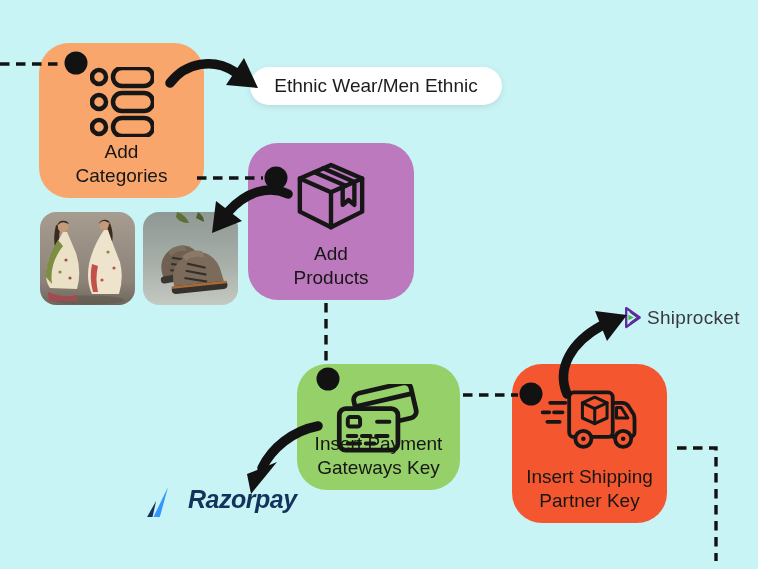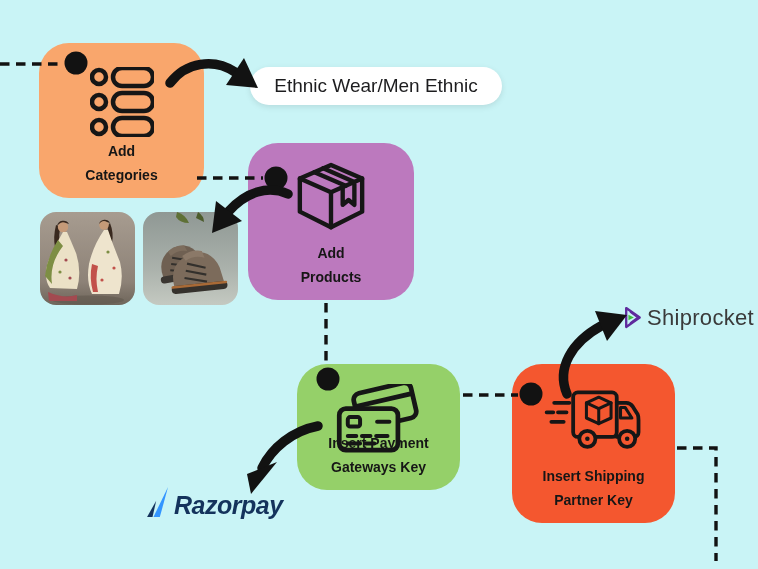--- a/index.html
+++ b/index.html
@@ -1,38 +1,38 @@
 <!DOCTYPE html>
 <html><head>
 <meta charset="utf-8">
 <style>
   html,body{margin:0;padding:0;background:#e8e8e8;}
   #canvas{position:relative;width:758px;height:569px;overflow:hidden;
     font-family:"Liberation Sans",sans-serif;}
   .node{position:absolute;border-radius:30px;background:var(--node-bg,#ccc);}
   .node-icon{position:absolute;left:50%;transform:translateX(-50%);}
   .node-label{position:absolute;left:0;right:0;bottom:11px;text-align:center;
-    font-size:14px;line-height:23.5px;font-weight:700;color:#161616;white-space:pre-line;}
+    font-size:19px;line-height:23.5px;font-weight:400;color:#161616;white-space:pre-line;}
   .photo{position:absolute;width:95px;height:93px;border-radius:16px;overflow:hidden;}
   .photo svg{display:block;width:100%;height:100%;}
   .pill{position:absolute;left:250px;top:67px;width:252px;height:38px;border-radius:19px;
     background:var(--pill-bg,#fff);display:flex;align-items:center;justify-content:center;
     font-size:19px;color:#1d1d1f;box-shadow:0 2px 6px rgba(0,0,0,0.10);}
   .overlay{position:absolute;inset:0;pointer-events:none;}
   .line{stroke:var(--line,#121212);stroke-width:3.4;stroke-dasharray:9.5 6.5;fill:none;}
   .dot{fill:var(--line,#121212);}
   .arrow{stroke:var(--line,#121212);stroke-width:9.5;fill:none;stroke-linecap:round;}
   .ahead{fill:var(--line,#121212);}
   .icon-stroke{stroke:#161616;fill:none;stroke-linejoin:round;stroke-linecap:round;}
   .icon-fill{fill:var(--node-bg,#fff);}
-  .razorpay{position:absolute;left:146px;top:487px;display:flex;align-items:flex-end;gap:4px;}
+  .razorpay{position:absolute;left:146px;top:487px;display:flex;align-items:flex-start;gap:18px;}
   .razorpay .rtext{font-size:25px;font-style:italic;font-weight:700;line-height:1;
     letter-spacing:-0.5px;color:var(--rzp-navy,#14335C);}
   .shiprocket{position:absolute;left:619px;top:304px;display:flex;align-items:center;gap:1px;}
-  .shiprocket .stext{font-size:22px;letter-spacing:0.3px;color:var(--srk-text,#3a3a3a);}
+  .shiprocket .stext{font-size:19px;letter-spacing:0.3px;color:var(--srk-text,#3a3a3a);}
 </style>
 </head>
 <body>
 
 <div id="canvas" style="background: rgb(201, 244, 246); --line: #121212; --pill-bg: #FFFFFF; --rzp-blue: #3395FF; --rzp-navy: #14335C; --srk-purple: #5F2A9D; --srk-green: #3DBE3D; --srk-text: #3A3A3A;">
 
   <div class="photo" style="left:40px;top:212px;">
     <svg viewBox="0 0 95 93">
       <defs>
           <linearGradient id="gEth" x1="0" y1="0" x2="0" y2="1">
@@ -131,21 +131,21 @@
         <rect x="13" y="35" width="13" height="10" rx="2.5"></rect>
         <path d="M44,40 H57"></path>
         <path d="M13,55 H22 M28,55 H37 M43,55 H55"></path>
         <path d="M13,63 H26 M32,63 H41"></path>
       </g>
     </svg>
     <div class="node-label">Insert Payment
 Gateways Key</div>
   </div>
 
-  <div class="node" style="left: 512px; top: 364px; width: 163px; height: 159px; --node-bg: #F4572F;">
+  <div class="node" style="left: 512px; top: 364px; width: 143px; height: 159px; padding-left: 12px; --node-bg: #F4572F;">
     <svg class="node-icon" style="top:18px;" width="100" height="72" viewBox="0 0 104 76">
       <g class="icon-stroke" stroke-width="4">
         <path d="M10,22 H26 M2,32 H9 M14,32 H23 M7,42 H20"></path>
         <rect x="30" y="11" width="46" height="47" rx="5"></rect>
         <path d="M76,22 h10 c3,0 5,1 7,4 l5,8 c1,2 1,4 1,6 v13 c0,3 -2,5 -5,5 h-18"></path>
       </g>
       <g class="icon-stroke" stroke-width="3.2">
         <path d="M44,22 L57,16 L70,22 L57,28 Z"></path>
         <path d="M44,22 V38 L57,44 L70,38 V22"></path>
         <path d="M57,28 V44"></path>

